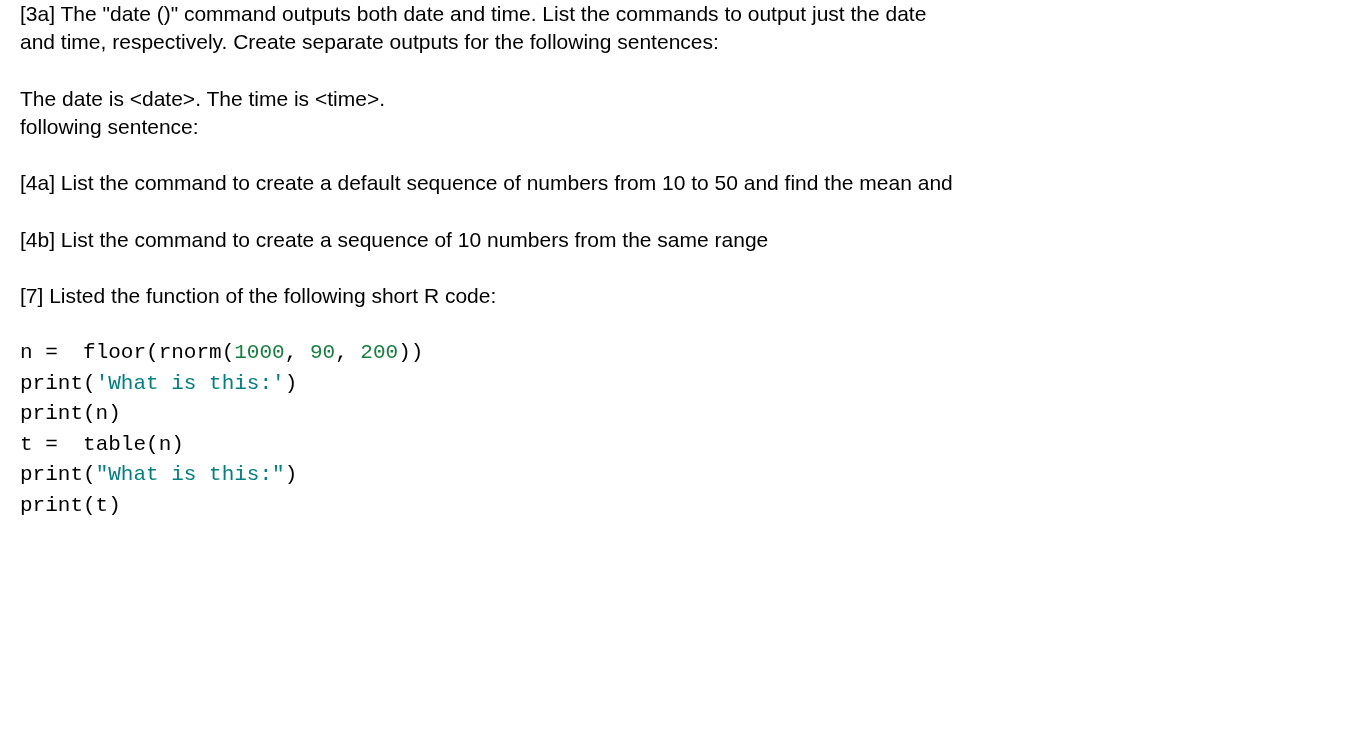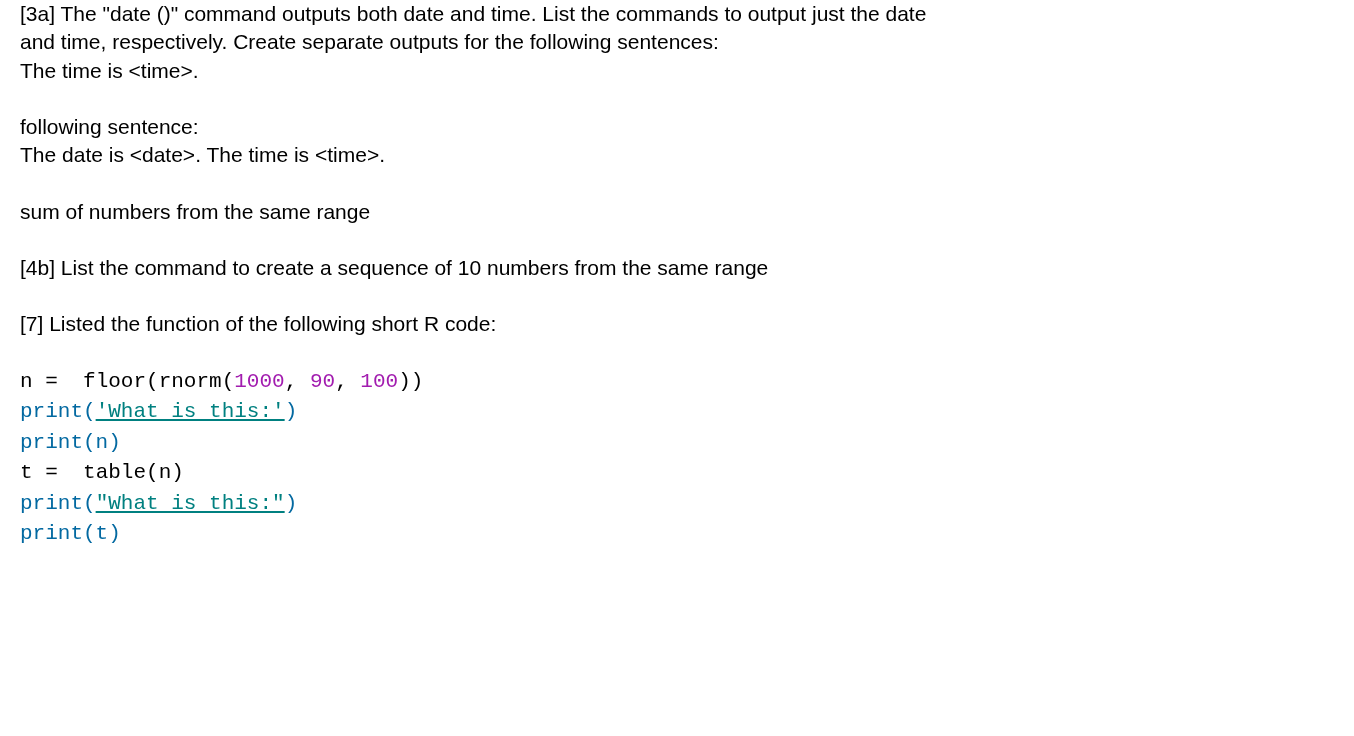--- a/index.html
+++ b/index.html
@@ -14,48 +14,47 @@
     .paragraph {
       margin-bottom: 28px;
     }
     .code-block {
       font-family: "Courier New", Courier, monospace;
       font-size: 21px;
       line-height: 1.45;
       white-space: pre;
     }
     .tok-black { color: #000; }
-    .tok-blue  { color: #0369a1; }
-    .tok-teal  { color: #008080; text-decoration: underline; }
-    .tok-num   { color: #a21caf; }
+    .tok-blue  { color: #000000; }
+    .tok-teal  { color: #008080; }
+    .tok-num   { color: #15803d; }
   </style>
 </head>
 <body>
 
 <div class="paragraph">
   <div>[3a] The "date ()" command outputs both date and time. List the commands to output just the date</div>
   <div>and time, respectively. Create separate outputs for the following sentences:</div>
-  <div>The time is &lt;time&gt;.</div>
 </div>
 
 <div class="paragraph">
+  <div>The date is &lt;date&gt;. The time is &lt;time&gt;.</div>
   <div>following sentence:</div>
-  <div>The date is &lt;date&gt;. The time is &lt;time&gt;.</div>
 </div>
 
 <div class="paragraph">
-  <div>sum of numbers from the same range</div>
+  <div>[4a] List the command to create a default sequence of numbers from 10 to 50 and find the mean and</div>
 </div>
 
 <div class="paragraph">
   <div>[4b] List the command to create a sequence of 10 numbers from the same range</div>
 </div>
 
 <div class="paragraph">
   <div>[7] Listed the function of the following short R code:</div>
 </div>
 
-<div class="code-block"><span class="tok-black">n </span><span class="tok-black">=</span><span class="tok-black">  floor(rnorm(</span><span class="tok-num">1000</span><span class="tok-black">, </span><span class="tok-num">90</span><span class="tok-black">, </span><span class="tok-num">100</span><span class="tok-black">))</span>
+<div class="code-block"><span class="tok-black">n </span><span class="tok-black">=</span><span class="tok-black">  floor(rnorm(</span><span class="tok-num">1000</span><span class="tok-black">, </span><span class="tok-num">90</span><span class="tok-black">, </span><span class="tok-num">200</span><span class="tok-black">))</span>
 <span class="tok-blue">print(</span><span class="tok-teal">'What is this:'</span><span class="tok-blue">)</span>
 <span class="tok-blue">print(n)</span>
 <span class="tok-black">t </span><span class="tok-black">=</span><span class="tok-black">  table(n)</span>
 <span class="tok-blue">print(</span><span class="tok-teal">"What is this:"</span><span class="tok-blue">)</span>
 <span class="tok-blue">print(t)</span></div>
 
 </body></html>

